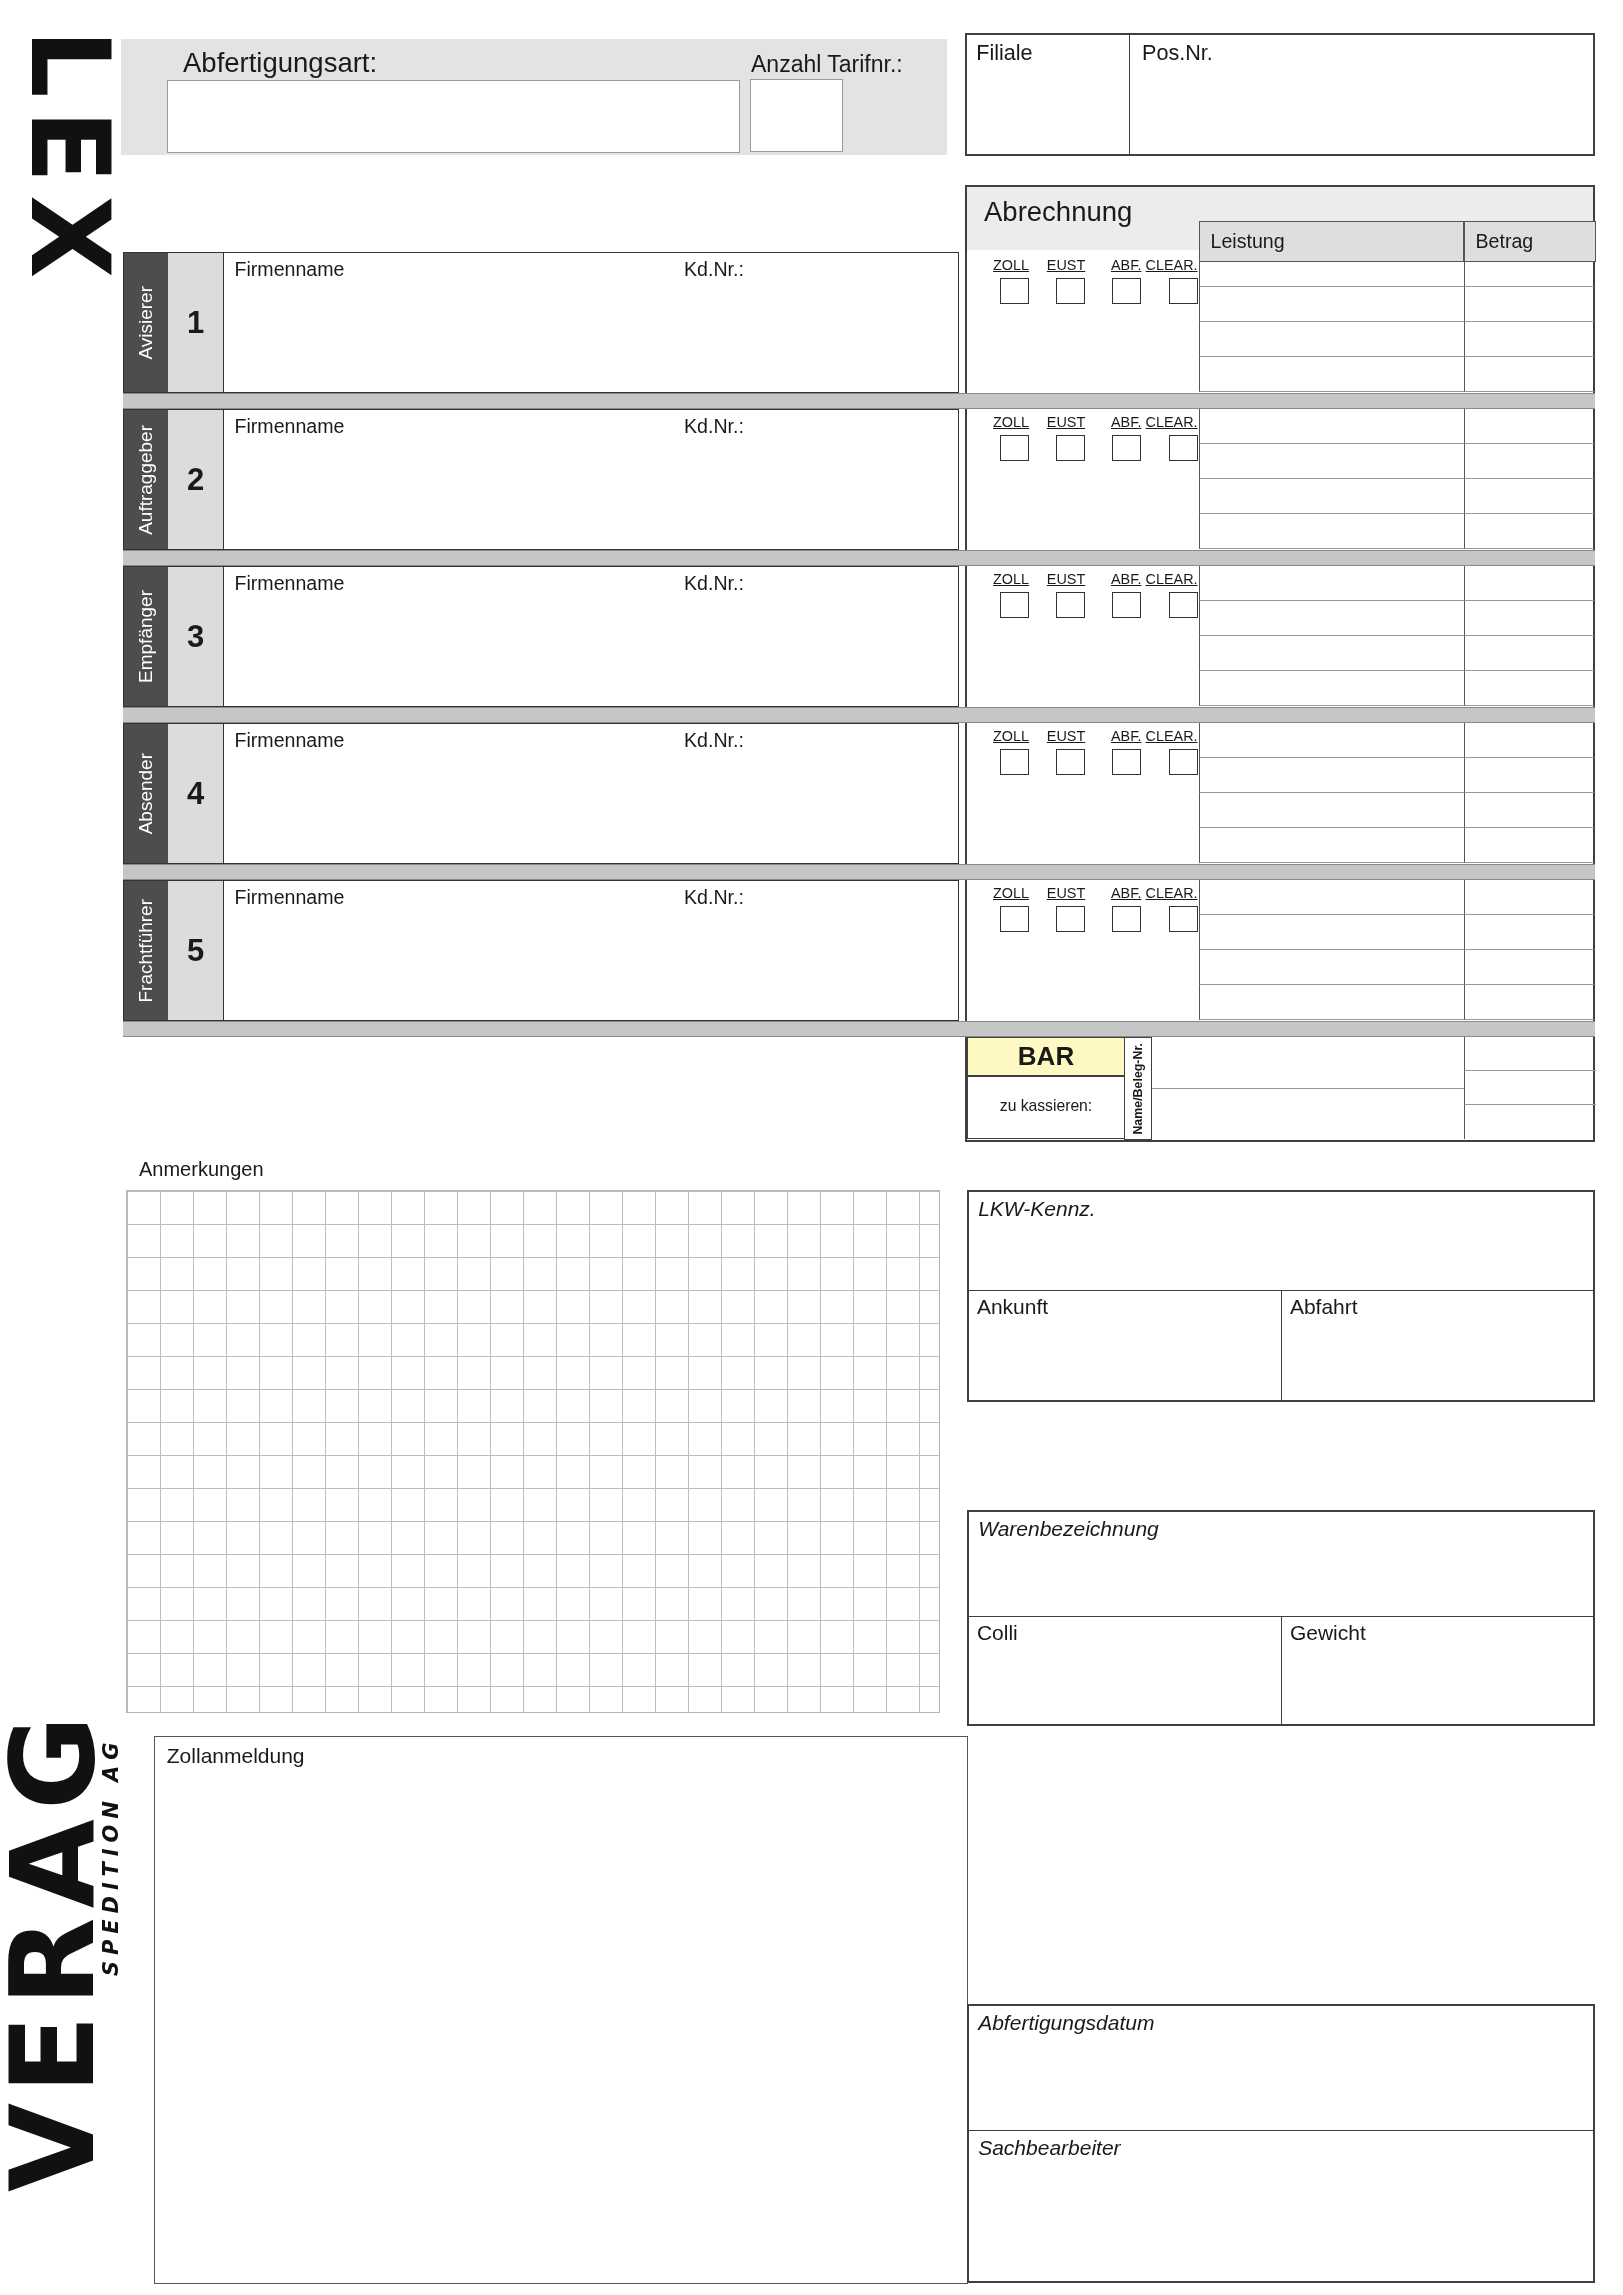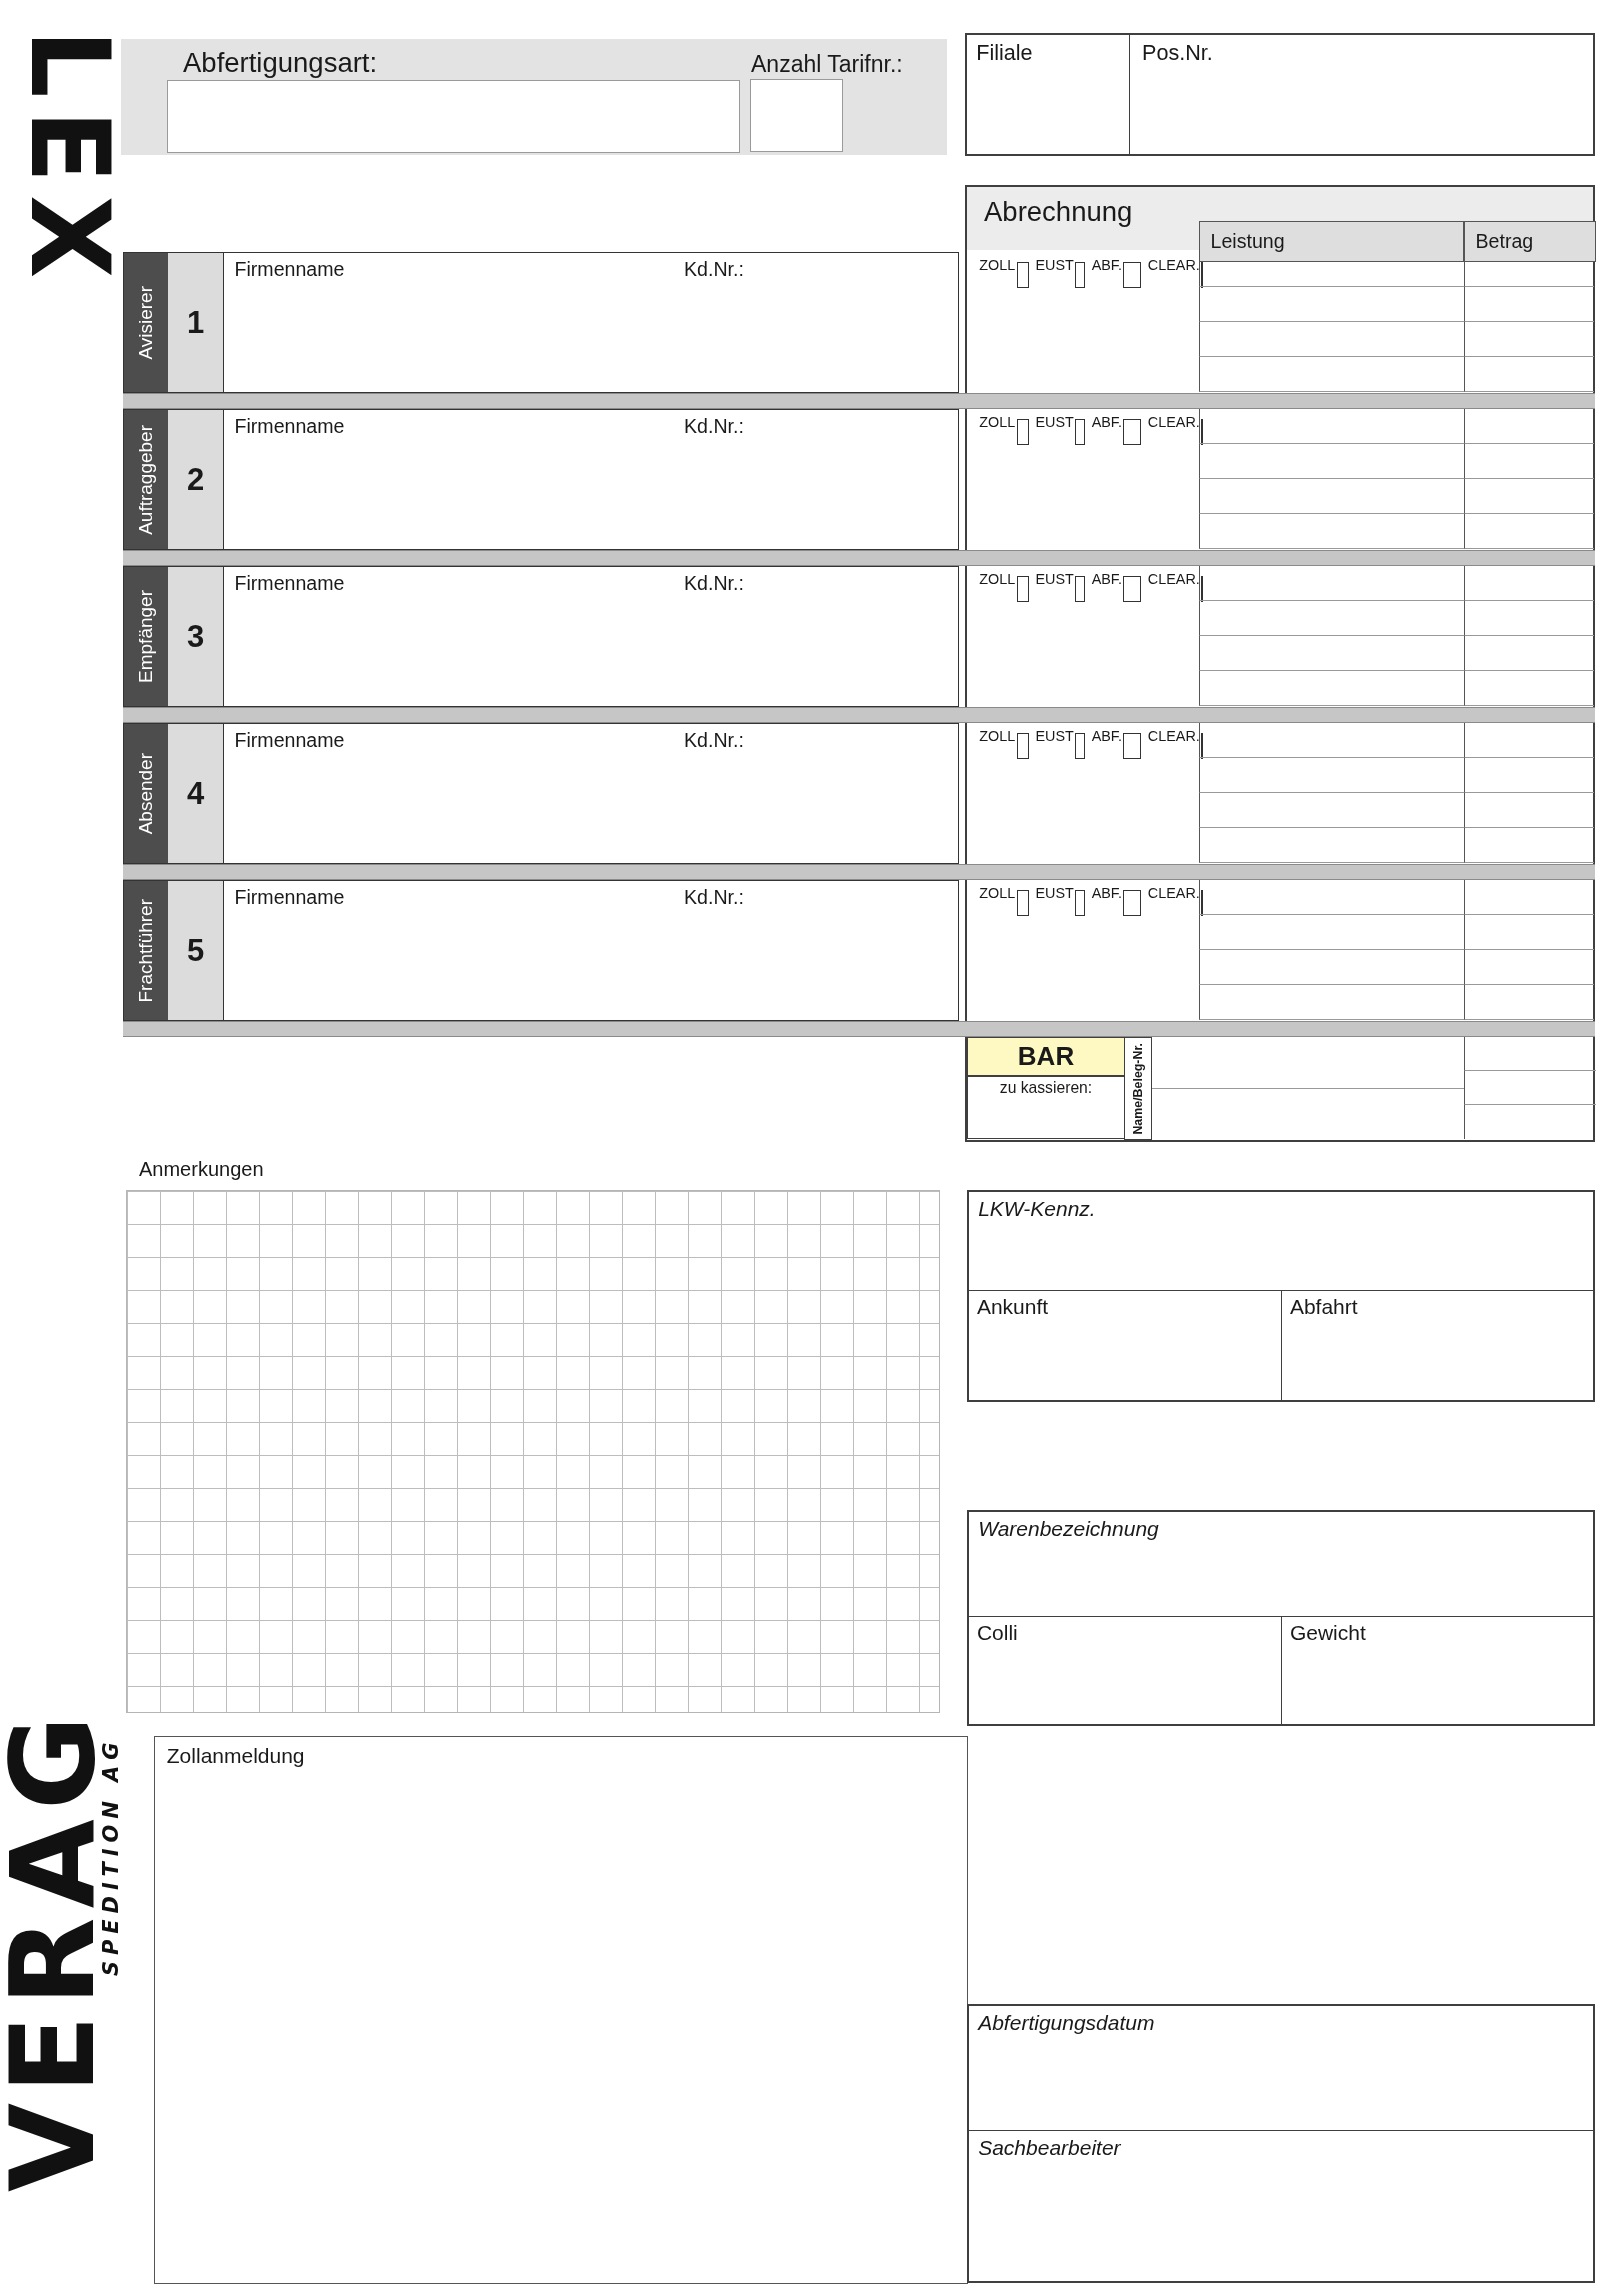--- a/index.html
+++ b/index.html
@@ -45,32 +45,32 @@
   .row-left { position:absolute; left:123px; top:0; width:836px; height:141px; display:flex; border:1.3px solid #333; background:#fff; }
   .role-bar { width:44px; height:100%; background:#4d4d4d; color:#fff; display:flex; align-items:center; justify-content:center; flex:none; }
   .role-bar span { font-size:19px; }
   .num-cell { width:56px; height:100%; background:#dcdcdc; display:flex; align-items:center; justify-content:center; font-size:31px; font-weight:700; border-right:1.3px solid #333; flex:none; }
   .content-box { flex:1; position:relative; background:#fff; }
   .lbl { position:absolute; font-size:19.6px; }
   .firmenname { left:10.5px; top:5.2px; }
   .kdnr { left:460px; top:5.2px; }
 
   .cb-zone { position:absolute; left:978px; top:5.2px; display:flex; gap:5.2px; }
-  .cb-col { width:51px; display:flex; align-items:flex-start; }
+  .cb-col { width:51px; display:flex; flex-direction:column; align-items:flex-end;text-decoration:underline; }
   .cb-label { font-size:14.4px; margin-left:1.3px; }
   .checkbox { width:29px; height:26px; border:1.3px solid #333; background:#fff; margin-top:4.6px; margin-left:1.3px; }
 
   .lb-table { position:absolute; left:1199px; top:0; width:395px; height:141px; display:grid; grid-template-columns:265px 130px; grid-auto-rows:35px; }
   .l-cell, .b-cell { border-left:1.3px solid #555; border-bottom:0.7px solid #999; }
 
   .band { left:123px; width:1472px; height:16.4px; background:#c6c6c6; border-top:0.7px solid #8a8a8a; border-bottom:0.7px solid #8a8a8a; }
 
   
   .bar-title { left:967px; top:1037px; width:158px; height:39px; background:#fef9c3; border:1.3px solid #3f3f3f; display:flex; align-items:center; justify-content:center; font-size:26px; font-weight:700; }
-  .bar-kassieren { left:967px; top:1076px; width:158px; height:63px; border:1.3px solid #3f3f3f; background:#fff; display:flex; justify-content:center; font-size:15.7px; padding-top:2px; }
+  .bar-kassieren { left:967px; top:1076px; width:158px; height:63px; border:1.3px solid #3f3f3f; background:#fff; display:flex; justify-content:center; font-size:15.7px; padding-top:20px; }
   .bar-namebeleg { left:1124px; top:1037px; width:27.5px; height:103px; border:1.3px solid #3f3f3f; background:#fff; display:flex; align-items:center; justify-content:center; }
   .bar-namebeleg span { font-size:12.4px; font-weight:700; }
   .bar-wide { left:1152px; top:1037px; width:312px; height:103px; }
   .bar-wide .r1 { height:52px; border-bottom:0.7px solid #999; }
   .bar-wide .r2 { height:51px; }
   .bar-betrag { left:1464px; top:1037px; width:132px; height:103px; display:grid; grid-auto-rows:34px; }
   .bar-betrag div { border-left:1.3px solid #555; border-bottom:0.7px solid #999; }
   .bar-betrag div:last-child { border-bottom:none; }
 
   

